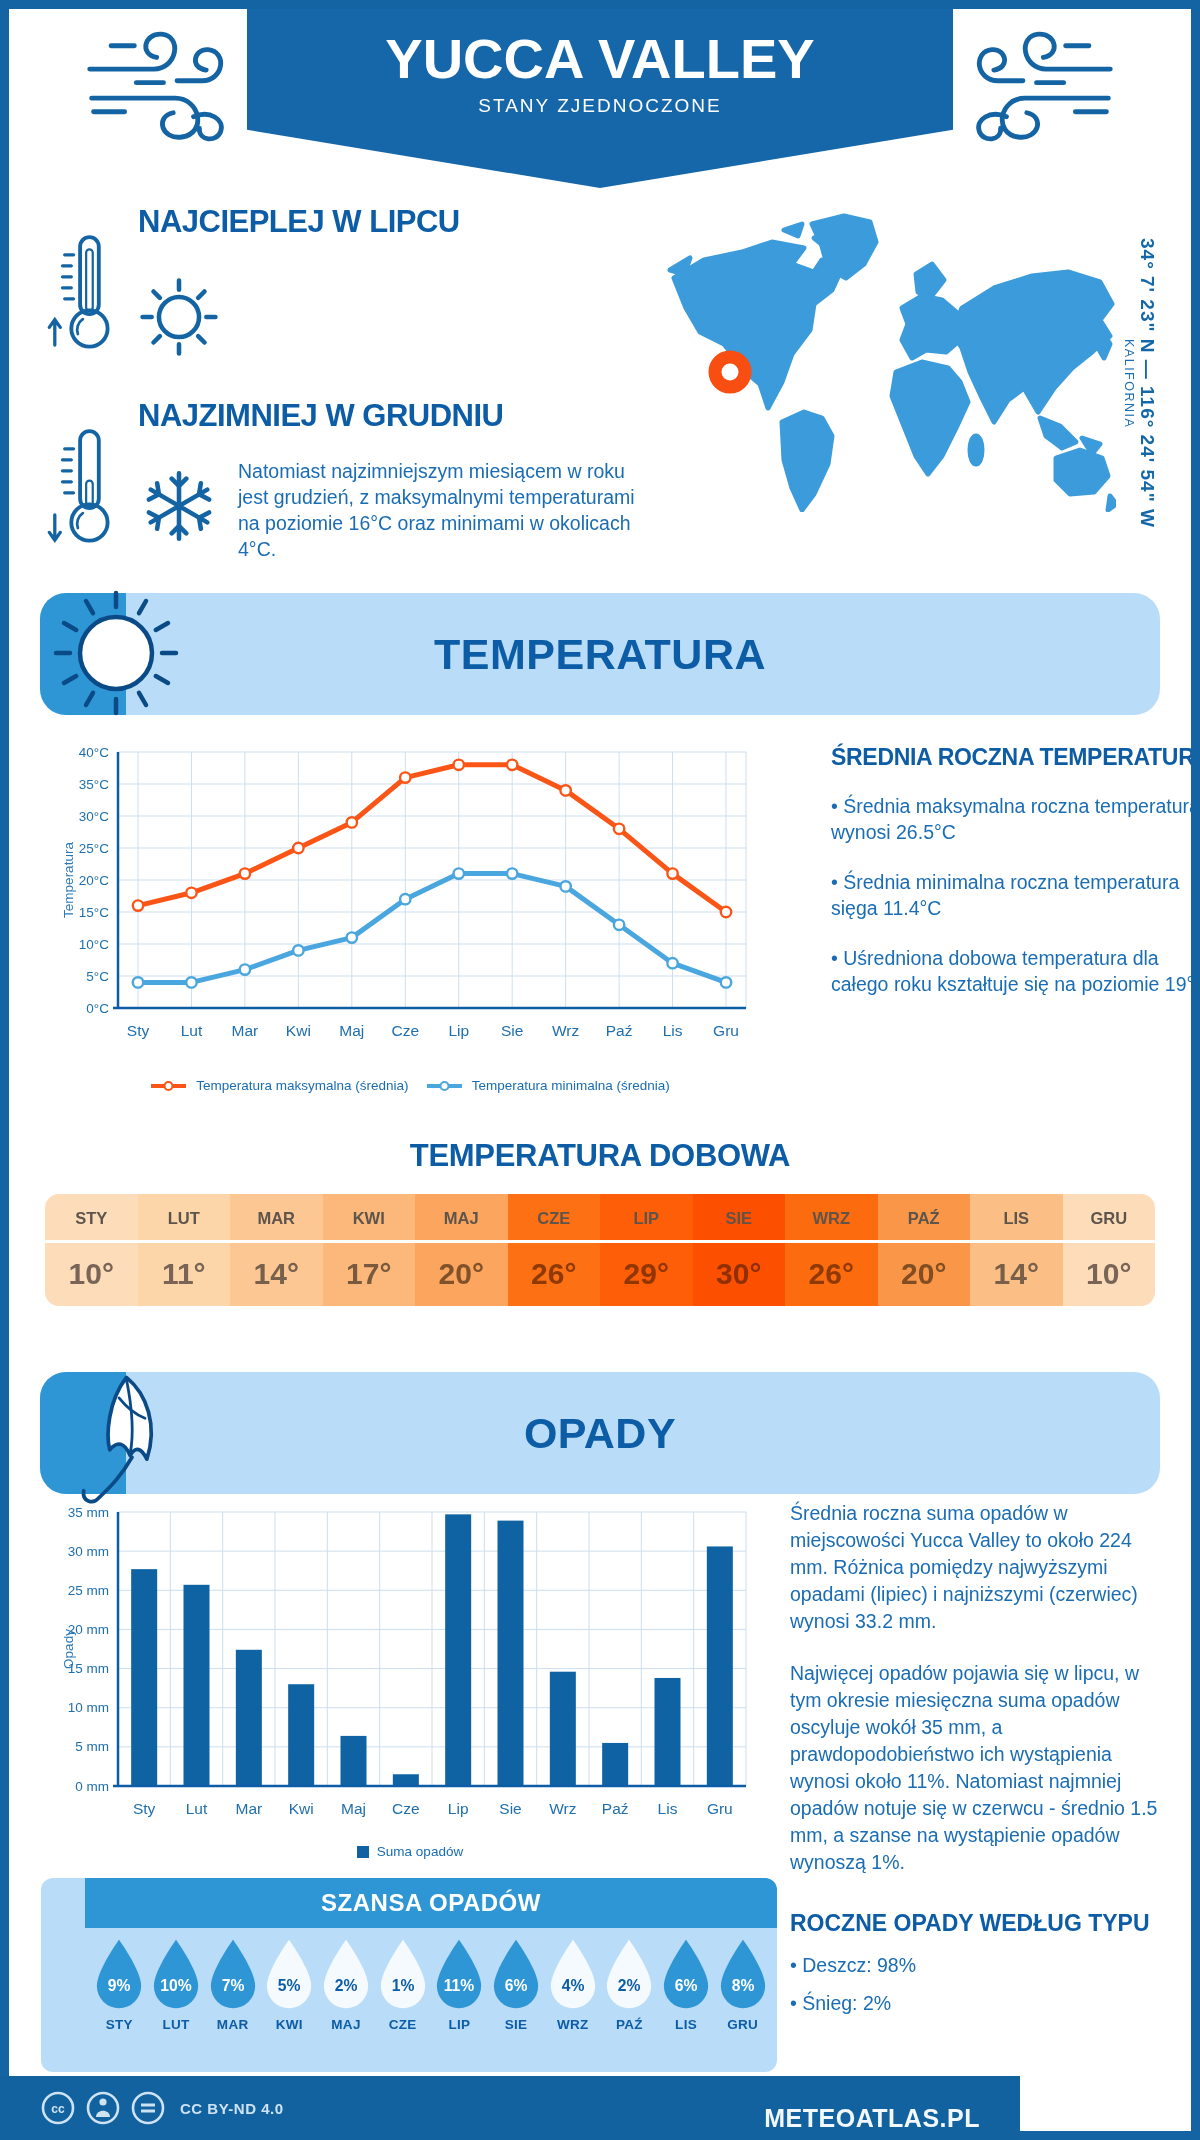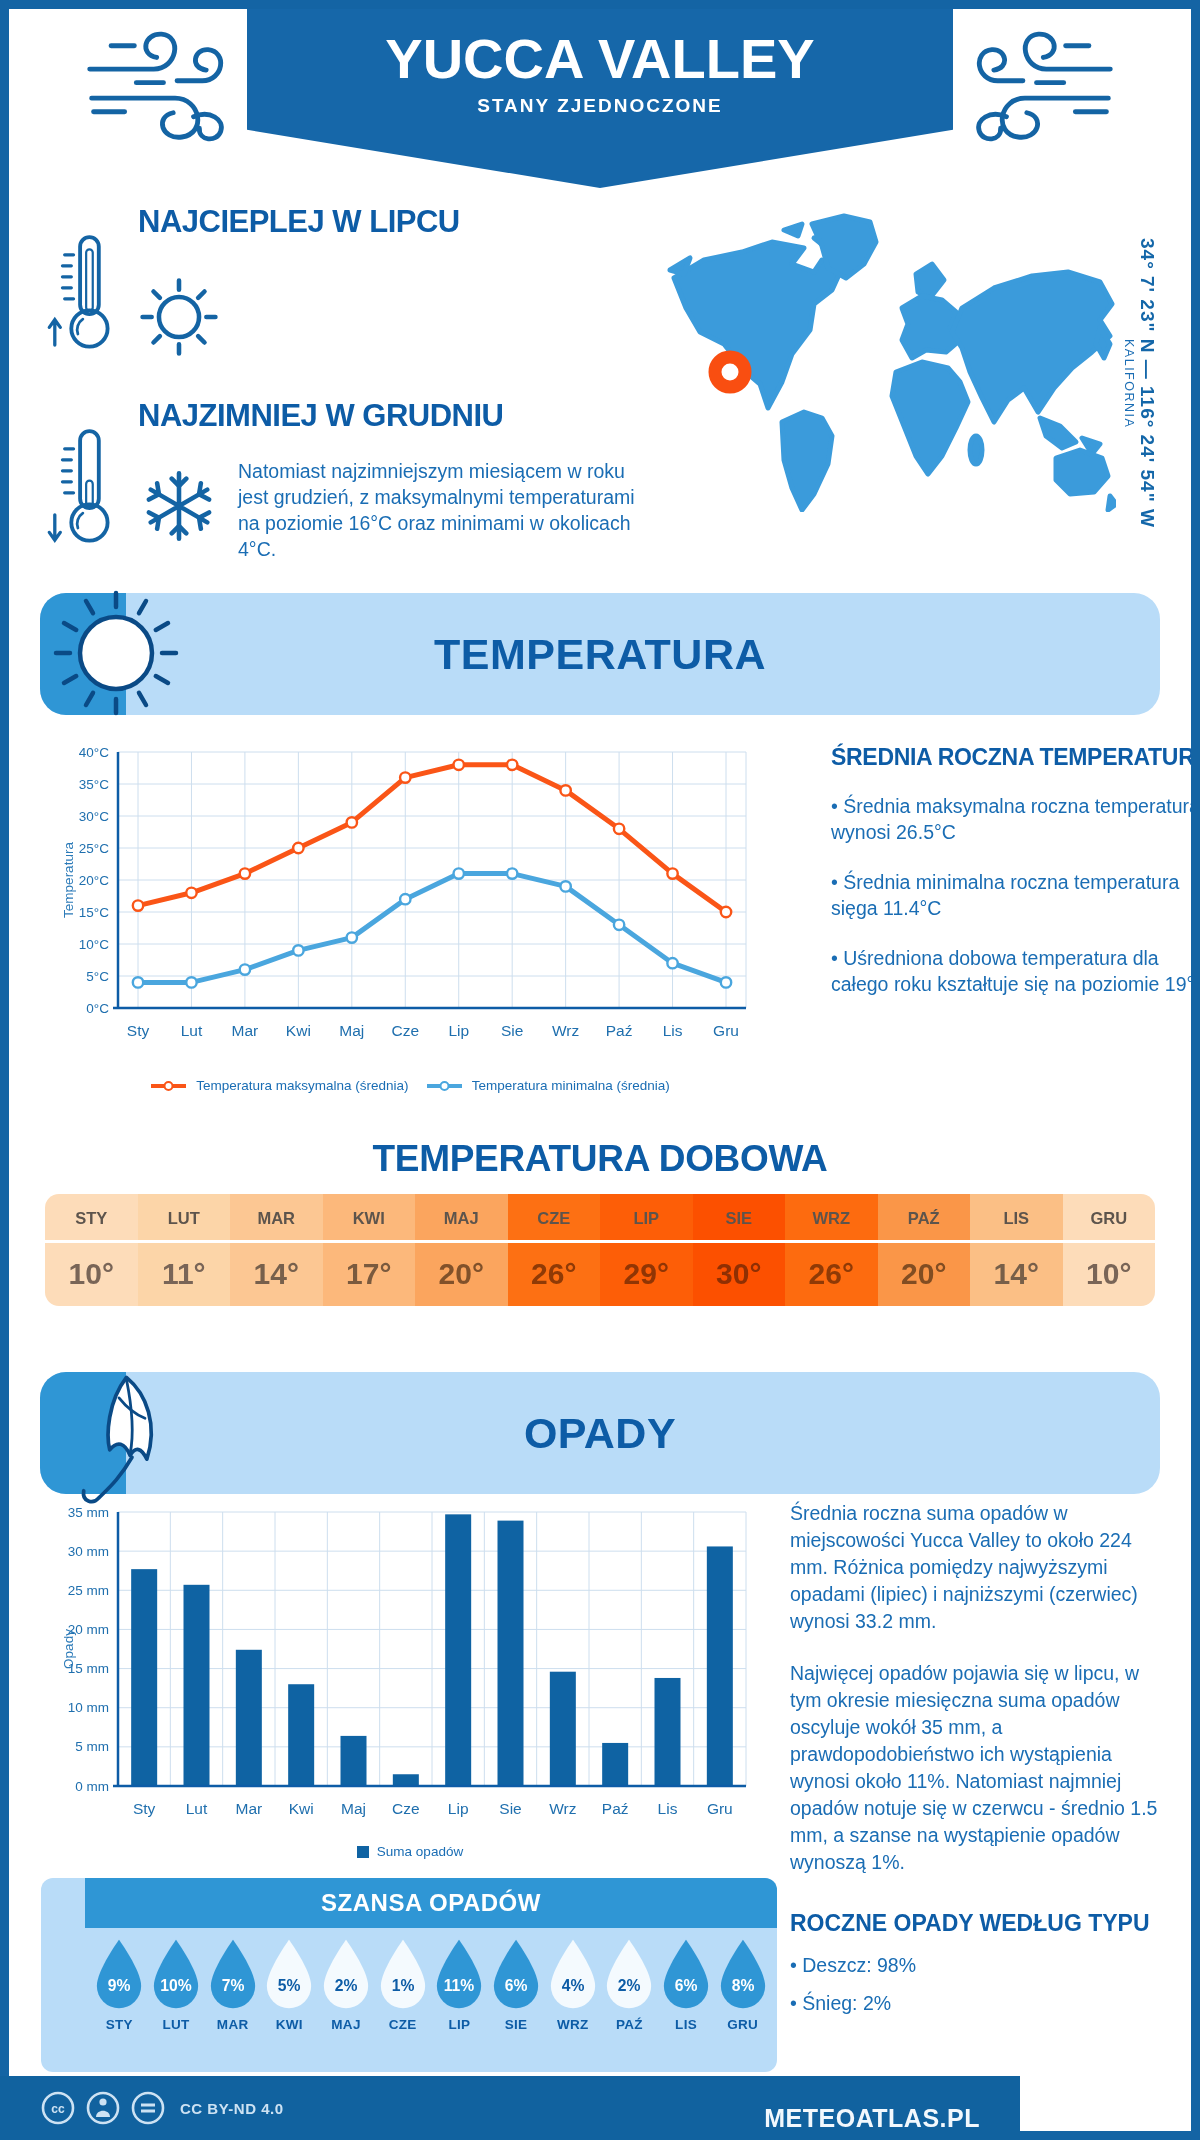--- a/index.html
+++ b/index.html
@@ -4,21 +4,21 @@
 <style>
   html,body{margin:0;padding:0;background:#fff;}
   body{width:1200px;height:2140px;font-family:"Liberation Sans",sans-serif;}
   .page{position:relative;width:1200px;height:2140px;background:#fff;overflow:hidden;}
   .frame{position:absolute;inset:0;border:9px solid #1464a4;pointer-events:none;z-index:40;}
 
   
   .banner{position:absolute;left:247px;top:0;width:706px;height:188px;background:#1667a9;
     clip-path:polygon(0 0,100% 0,100% 69%,50% 100%,0 69%);text-align:center;color:#fff;z-index:5;}
   .banner h1{margin:26px 0 4px;font-size:56px;font-weight:bold;letter-spacing:0px;}
-  .banner .sub{font-size:19px;letter-spacing:2px;font-weight:bold;}
+  .banner .sub{font-size:19px;letter-spacing:2px;}
   .wind{position:absolute;top:22px;width:165px;height:132px;}
   .wind-left{left:80px;}
   .wind-right{right:80px;transform:scaleX(-1);}
 
   
   .intro-block{position:absolute;left:46px;width:610px;display:grid;grid-template-columns:92px 100px 1fr;}
   .intro-block .thermo{grid-column:1;grid-row:1/3;width:88px;height:178px;}
   .intro-block h2{grid-column:2/4;grid-row:1;margin:0 0 8px;font-size:31px;font-weight:bold;color:#0d5ca6;letter-spacing:-0.5px;}
   .intro-block .mini-icon{grid-column:2;grid-row:2;width:82px;height:92px;margin-top:4px;}
   .intro-block p{grid-column:3;grid-row:2;margin:2px 0 0;font-size:19.5px;line-height:26px;color:#1a6db4;}
@@ -46,21 +46,21 @@
   .legend-temp{top:1078px;gap:17px;}
   .legend-prec{top:1844px;}
   .legend-item{display:flex;align-items:center;gap:8px;font-size:13.5px;color:#1a6db4;}
   .legend-sq{width:12px;height:12px;display:inline-block;}
 
   .stats{position:absolute;left:790px;top:744px;width:380px;margin-left:41px;}
   .stats h3{margin:0 0 22px;font-size:23px;font-weight:bold;color:#0d5ca6;letter-spacing:-0.3px;}
   .stats p{margin:0 0 24px;font-size:19.5px;line-height:26px;color:#1a6db4;}
 
   .daily-title{position:absolute;left:0;top:1138px;width:100%;text-align:center;
-    font-size:37px;font-weight:bold;color:#0d5ca6;letter-spacing:-0.3px;}
+    font-size:31px;font-weight:bold;color:#0d5ca6;letter-spacing:-0.3px;}
   .daily-table{position:absolute;left:45px;top:1194px;width:1110px;height:112px;border-radius:14px;overflow:hidden;display:flex;}
   .dt-col{flex:1;display:flex;flex-direction:column;}
   .dt-month{height:46px;line-height:48px;text-align:center;font-size:16.5px;font-weight:bold;color:#5d544c;border-bottom:3px solid #fff;}
   .dt-val{flex:1;line-height:62px;text-align:center;font-size:30px;font-weight:bold;}
 
   .prec-text{position:absolute;left:790px;top:1500px;width:380px;}
   .prec-text p{margin:0 0 25px;font-size:19.5px;line-height:27px;color:#1a6db4;}
   .prec-type{position:absolute;left:790px;top:1910px;width:380px;}
   .prec-type h3{margin:0 0 14px;font-size:23px;font-weight:bold;color:#0d5ca6;}
   .prec-type p{margin:0 0 10px;font-size:19.5px;line-height:28px;color:#1a6db4;}

